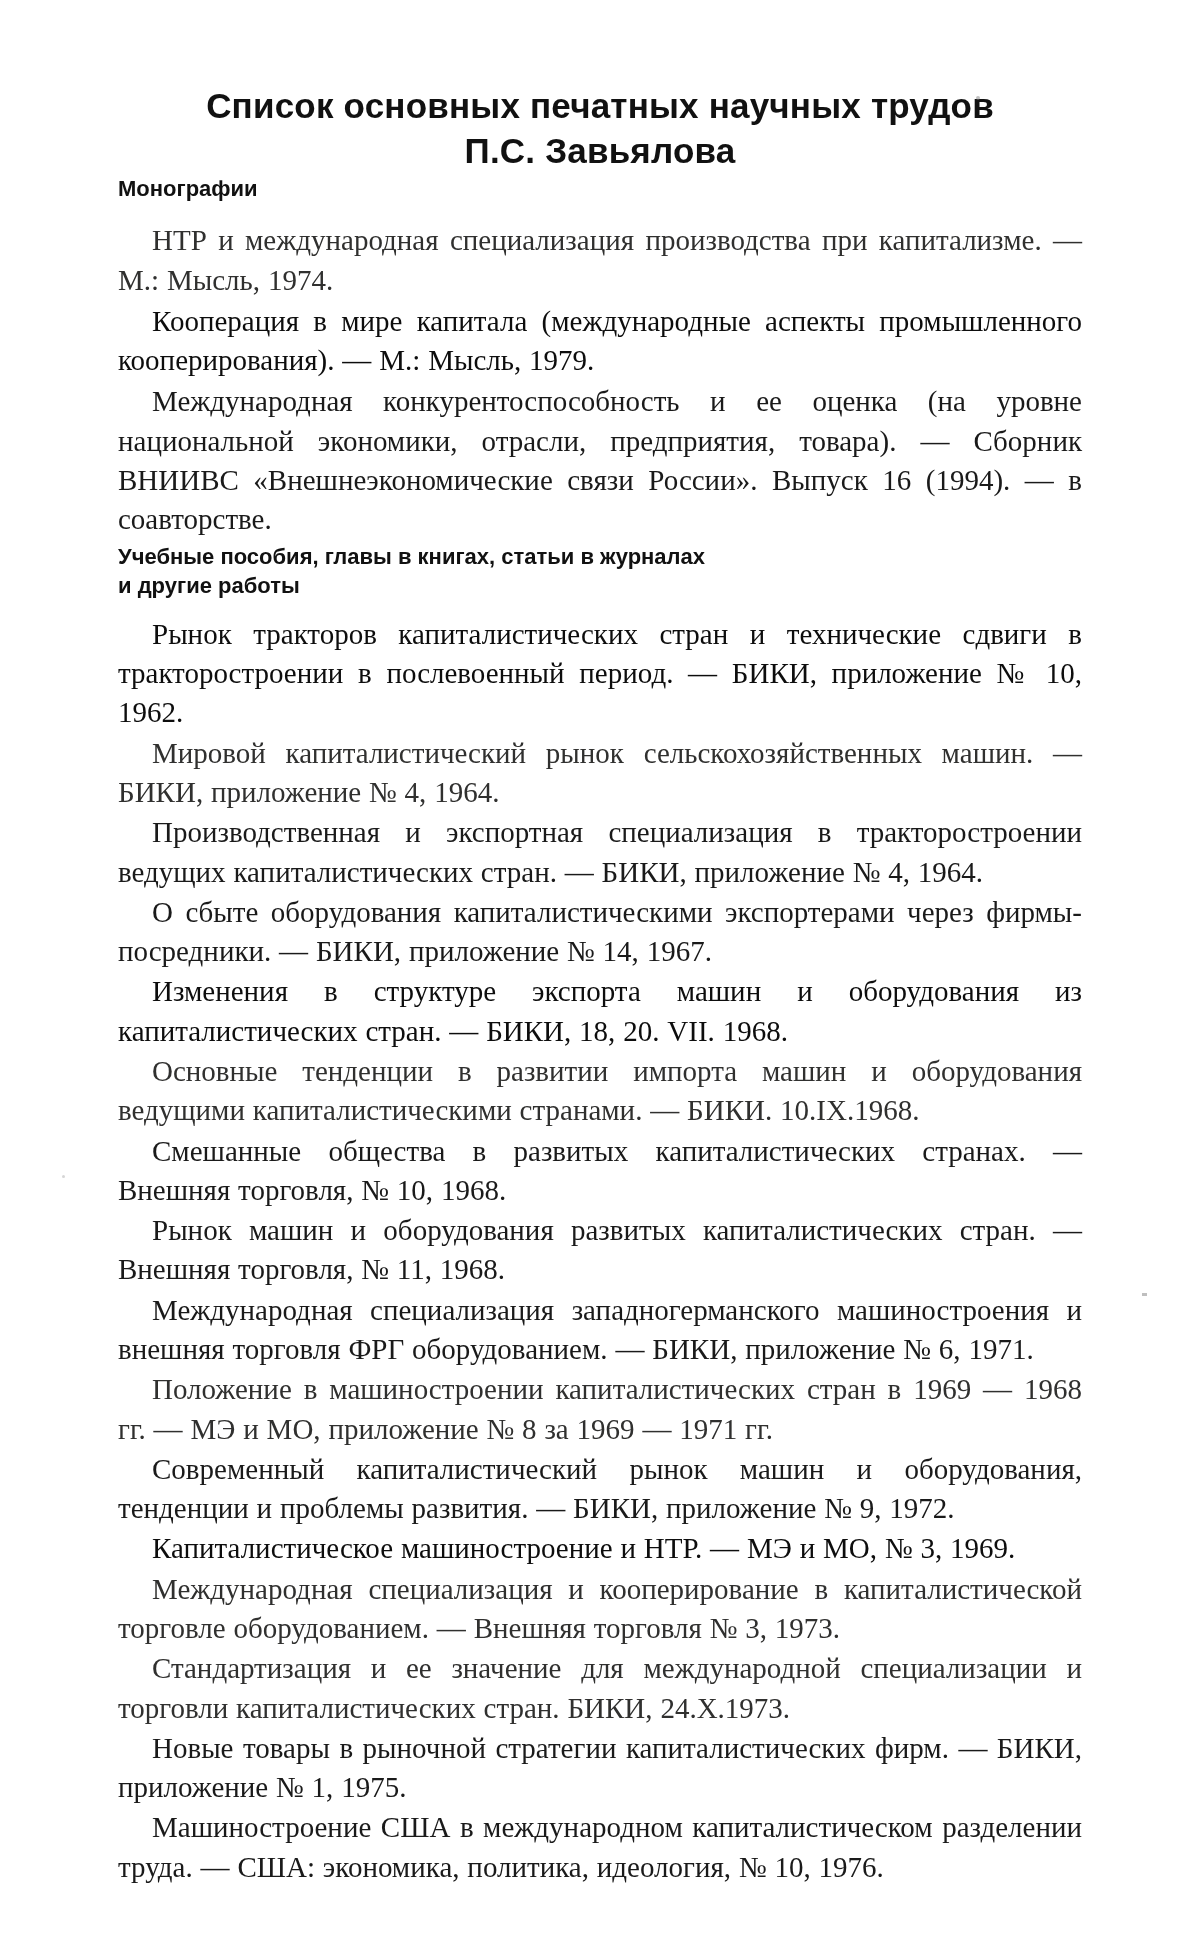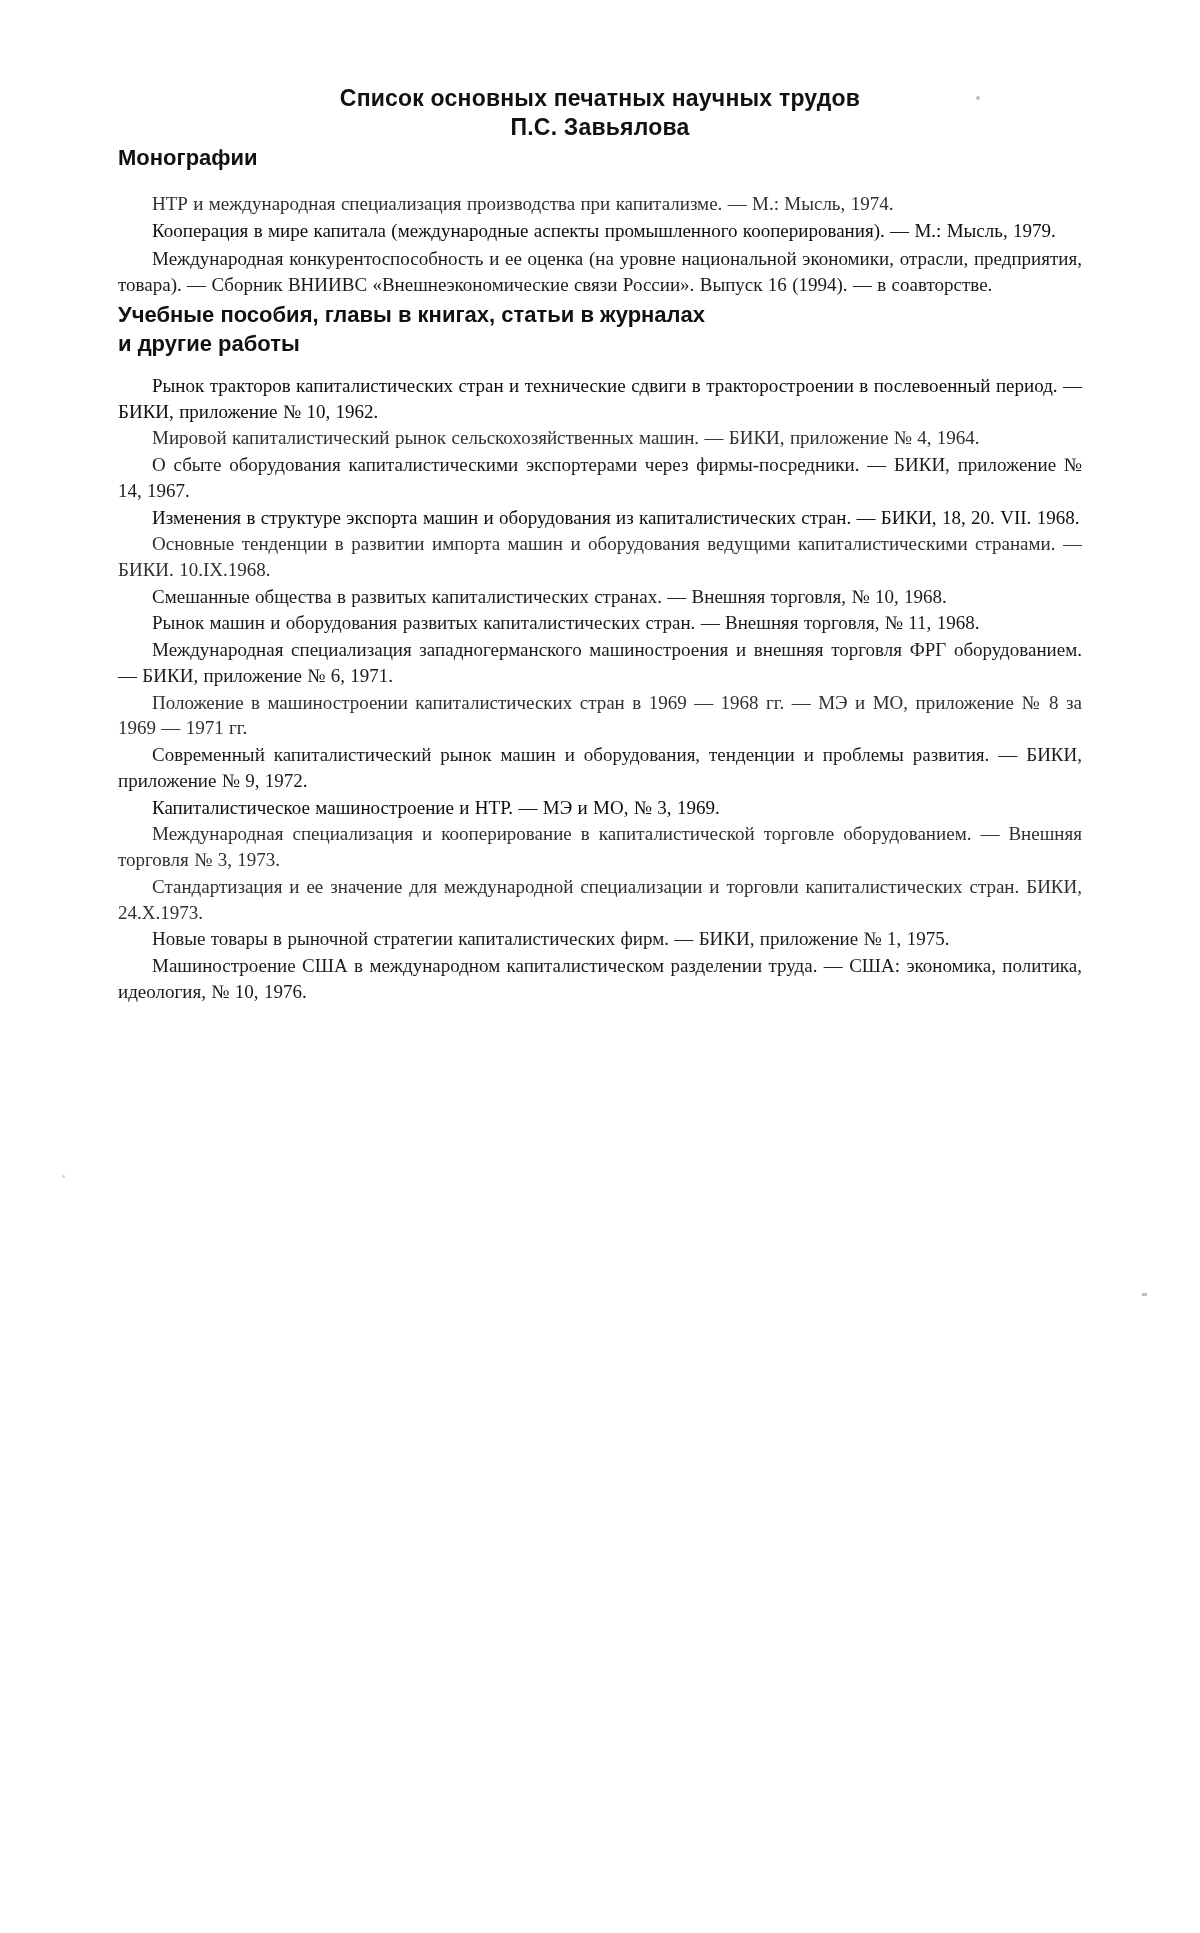--- a/index.html
+++ b/index.html
@@ -28,21 +28,21 @@
     background: #8a8a8a;
     opacity: 0.55;
   }
   .speck.s1 { left: 976px; top: 96px; width: 4px; height: 4px; border-radius: 50%; }
   .speck.s2 { left: 1142px; top: 1293px; width: 5px; height: 3px; }
   .speck.s3 { left: 62px; top: 1175px; width: 3px; height: 3px; border-radius: 50%; opacity: .35;}
 
   h1.doc-title {
     font-family: "Liberation Sans", sans-serif;
     font-weight: bold;
-    font-size: 23px;
+    font-size: 35px;
     line-height: 1.28;
     text-align: center;
     margin: 0 0 0 0;
     letter-spacing: .2px;
     color: #111;
   }
   h1.doc-title .l2 { display: block; }
 
   h2.section-title {
     font-family: "Liberation Sans", sans-serif;
@@ -54,21 +54,21 @@
   }
   .sec-mono-title { margin-top: 86px; margin-left: 10px; }
   .sec-misc-title { margin-top: 60px; margin-left: 12px; }
   .sec-misc-title .l2 { display: block; }
 
   .entries {
     margin-top: 16px;
   }
   p.entry {
     margin: 0 0 0 0;
-    font-size: 19px;
+    font-size: 29px;
     line-height: 1.355;
     text-align: justify;
     text-indent: 34px;
     text-justify: inter-word;
     word-spacing: .6px;
     color: #1a1a1a;
   }
   .mono-entries { margin-top: 18px; }
   .mono-entries p.entry { margin-bottom: 2px; }
   .misc-entries { margin-top: 14px; }
@@ -101,20 +101,21 @@
   </div>
 
   <h2 class="section-title sec-misc-title">
     <span class="l1">Учебные пособия, главы в книгах, статьи в журналах</span>
     <span class="l2">и другие работы</span>
   </h2>
 
   <div class="entries misc-entries">
     <p class="entry heavy">Рынок тракторов капиталистических стран и технические сдвиги в тракторостроении в послевоенный период. — БИКИ, приложение № 10, 1962.</p>
     <p class="entry faint">Мировой капиталистический рынок сельскохозяйственных машин. — БИКИ, приложение № 4, 1964.</p>
+    <p class="entry">Производственная и экспортная специализация в тракторостроении ведущих капиталистических стран. — БИКИ, приложение № 4, 1964.</p>
     <p class="entry">О сбыте оборудования капиталистическими экспортерами через фирмы-посредники. — БИКИ, приложение № 14, 1967.</p>
     <p class="entry heavy">Изменения в структуре экспорта машин и оборудования из капиталистических стран. — БИКИ, 18, 20. VII. 1968.</p>
     <p class="entry faint">Основные тенденции в развитии импорта машин и оборудования ведущими капиталистическими странами. — БИКИ. 10.IX.1968.</p>
     <p class="entry">Смешанные общества в развитых капиталистических странах. — Внешняя торговля, № 10, 1968.</p>
     <p class="entry">Рынок машин и оборудования развитых капиталистических стран. — Внешняя торговля, № 11, 1968.</p>
     <p class="entry">Международная специализация западногерманского машиностроения и внешняя торговля ФРГ оборудованием. — БИКИ, приложение № 6, 1971.</p>
     <p class="entry faint">Положение в машиностроении капиталистических стран в 1969 — 1968 гг. — МЭ и МО, приложение № 8 за 1969 — 1971 гг.</p>
     <p class="entry">Современный капиталистический рынок машин и оборудования, тенденции и проблемы развития. — БИКИ, приложение № 9, 1972.</p>
     <p class="entry heavy">Капиталистическое машиностроение и НТР. — МЭ и МО, № 3, 1969.</p>
     <p class="entry faint">Международная специализация и кооперирование в капиталистической торговле оборудованием. — Внешняя торговля № 3, 1973.</p>

